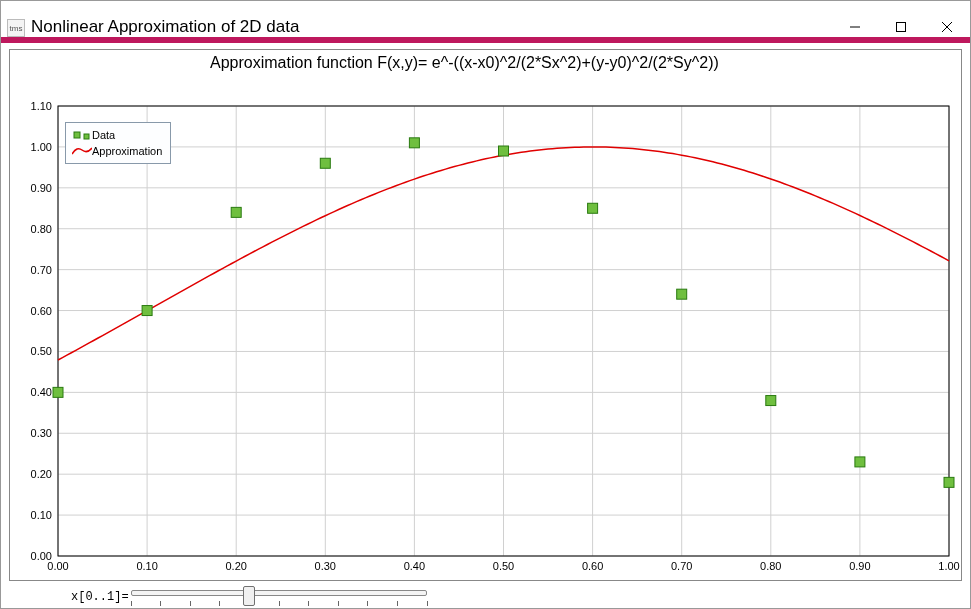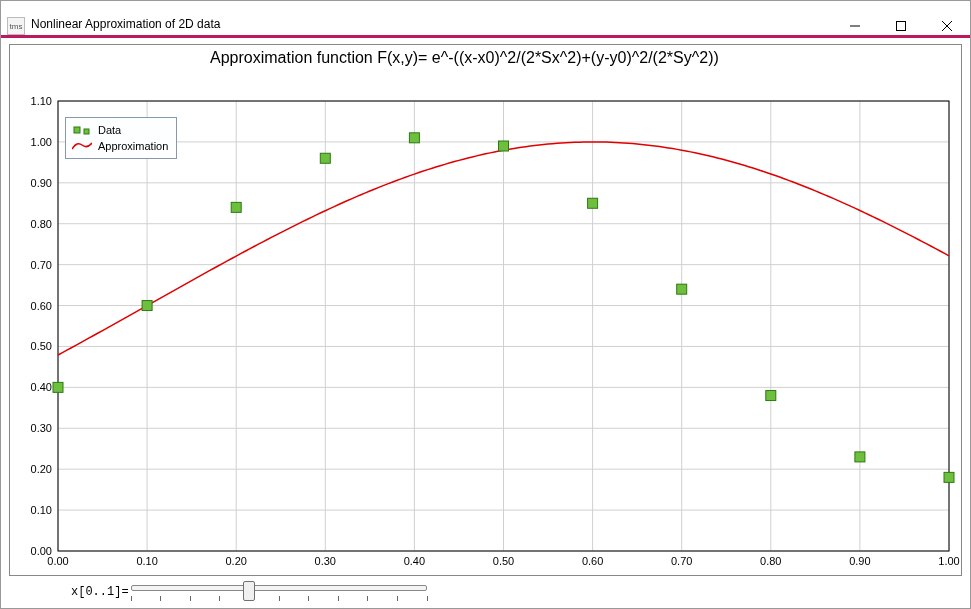--- a/index.html
+++ b/index.html
@@ -18,40 +18,40 @@
     height: 609px;
     background: #fff;
     display: flex;
     flex-direction: column;
     border: 1px solid #999;
     box-sizing: border-box;
   }
   .titlebar {
     height: 30px;
     display: flex;
-    align-items: flex-start;
+    align-items: flex-end;
     padding: 16px 0 0 6px;
     background: #fff;
-    border-bottom: 3px solid #be185d;
+    border-bottom: 6px solid #be185d;
   }
   .titlebar .app-icon {
     width: 16px;
     height: 16px;
     margin-right: 6px;
     display: flex;
     align-items: center;
     justify-content: center;
     font-size: 8px;
     color: #555;
     border: 1px solid #bbb;
     background: #f4f4f4;
   }
   .titlebar .title {
     flex: 1;
-    font-size: 12px;
+    font-size: 17px;
   }
   .titlebar .win-buttons {
     display: flex;
     height: 100%;
   }
   .titlebar .win-btn {
     width: 46px;
     height: 100%;
     display: flex;
     align-items: center;
@@ -98,21 +98,20 @@
     top: 72px;
     left: 55px;
     border: 1px solid #8899aa;
     background: #fdfeff;
     padding: 4px 8px 4px 6px;
     font-size: 11px;
   }
   .legend-row {
     display: flex;
     align-items: center;
-    gap: 6px;
     height: 16px;
   }
   .legend-swatch {
     width: 20px;
     height: 14px;
     position: relative;
   }
 
   .slider-row {
     height: 32px;

